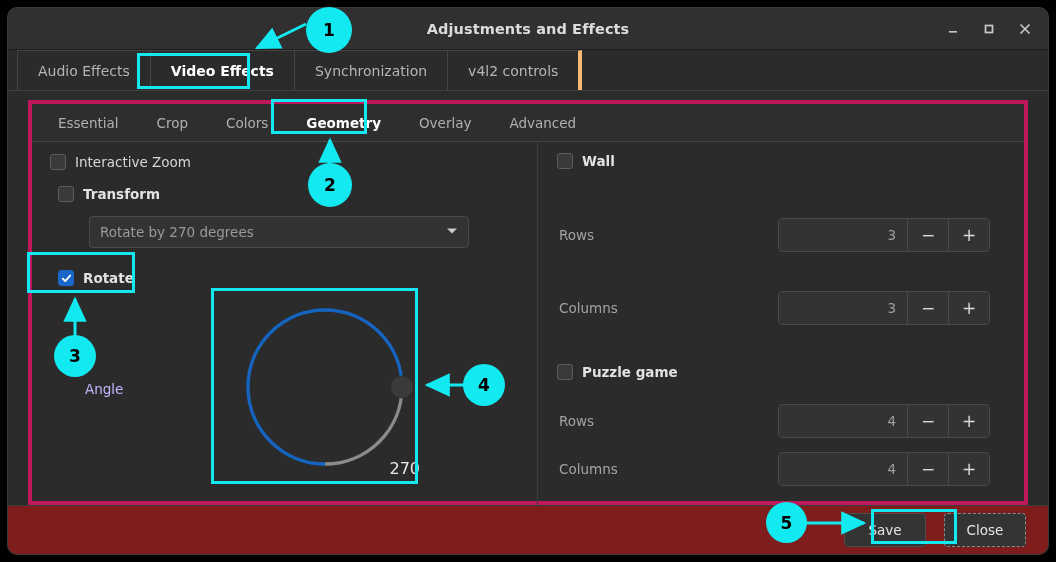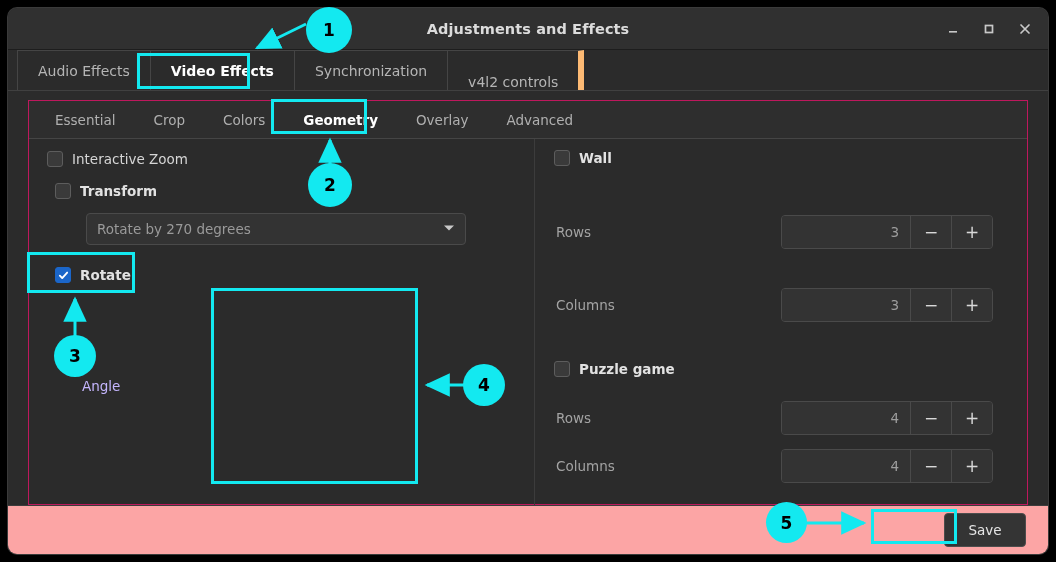--- a/index.html
+++ b/index.html
@@ -68,28 +68,28 @@
     background: #2b2b2b;
     border: 1px solid #454545;
     border-bottom: none;
     margin-right: -1px;
   }
   .tab.active {
     color: #ffffff;
     font-weight: 700;
     background: #2b2b2b;
   }
-  .tab.last { border-right: 6px solid #fdba74; align-items: flex-end; }
+  .tab.last { border-right: 4px solid #fdba74; }
 
   
   .frame {
     position: absolute;
     left: 20px; top: 92px;
     width: 1000px; height: 405px;
-    border: 1px solid #be185d;
+    border: 4px solid #be185d;
     background: #2b2b2b;
   }
   .subtabbar {
     height: 38px;
     display: flex; align-items: stretch;
     padding-left: 7px;
     border-bottom: 1px solid #454545;
     background: #2e2e2e;
   }
   .subtab {
@@ -190,21 +190,21 @@
     display: flex; align-items: center; justify-content: center;
     border-left: 1px solid #4a4a4a;
     color: #d8d8d8; font-size: 17px;
     background: #333333;
   }
 
   
   .footer {
     position: absolute;
     left: 0; right: 0; bottom: 0; height: 49px;
-    background: #fca5a5;
+    background: #7f1d1d;
     border-top: 1px solid #3c3c3c;
     display: flex; align-items: center; justify-content: flex-end;
     padding-right: 22px; gap: 18px;
   }
   .btn {
     min-width: 82px; height: 34px;
     display: flex; align-items: center; justify-content: center;
     font-size: 13.5px; color: #e4e4e4;
     background: #343434;
     border: 1px solid #4d4d4d;
@@ -323,20 +323,31 @@
             <span class="chk checked">
               <svg width="11" height="11" viewBox="0 0 12 12">
                 <path d="M2 6.2 L4.6 8.8 L10 2.8" stroke="#fff" stroke-width="2" fill="none" stroke-linecap="round" stroke-linejoin="round"></path>
               </svg>
             </span>
             <span class="chk-label bold">Rotate</span>
           </div>
 
           <div class="angle-label">Angle</div>
 
+          <div class="dial-box">
+            <svg width="206" height="197" viewBox="0 0 206 197">
+
+              <path d="M 101 177 A 77 77 0 0 0 178 100" fill="none" stroke="#8b8b8b" stroke-width="3.4"></path>
+
+              <path d="M 178 100 A 77 77 0 1 0 101 177" fill="none" stroke="#1565C0" stroke-width="3.4"></path>
+
+              <circle cx="178" cy="100" r="11" fill="#3a3a3a" stroke="#333" stroke-width="1"></circle>
+            </svg>
+            <div class="dial-value">270</div>
+          </div>
         </div>
 
         <div class="col-right">
 
           <div class="chk-row r-head" style="top:11px;">
             <span class="chk"></span>
             <span class="chk-label bold">Wall</span>
           </div>
 
           <div class="row" style="top:76px; height:34px;">
@@ -378,20 +389,21 @@
               <span class="spin-btn">−</span>
               <span class="spin-btn">+</span>
             </span>
           </div>
         </div>
       </div>
     </div>
 
     <div class="footer">
       <div class="btn">Save</div>
+      <div class="btn focus">Close</div>
     </div>
   </div>
 
   <div class="anno">
 
     <div class="hl" style="left:137px; top:53px;  width:113px; height:36px;"></div>
     <div class="hl" style="left:271px; top:99px;  width:96px;  height:35px;"></div>
     <div class="hl" style="left:27px;  top:252px; width:108px; height:41px;"></div>
     <div class="hl" style="left:211px; top:288px; width:207px; height:196px;"></div>
     <div class="hl" style="left:871px; top:509px; width:86px;  height:35px;"></div>

